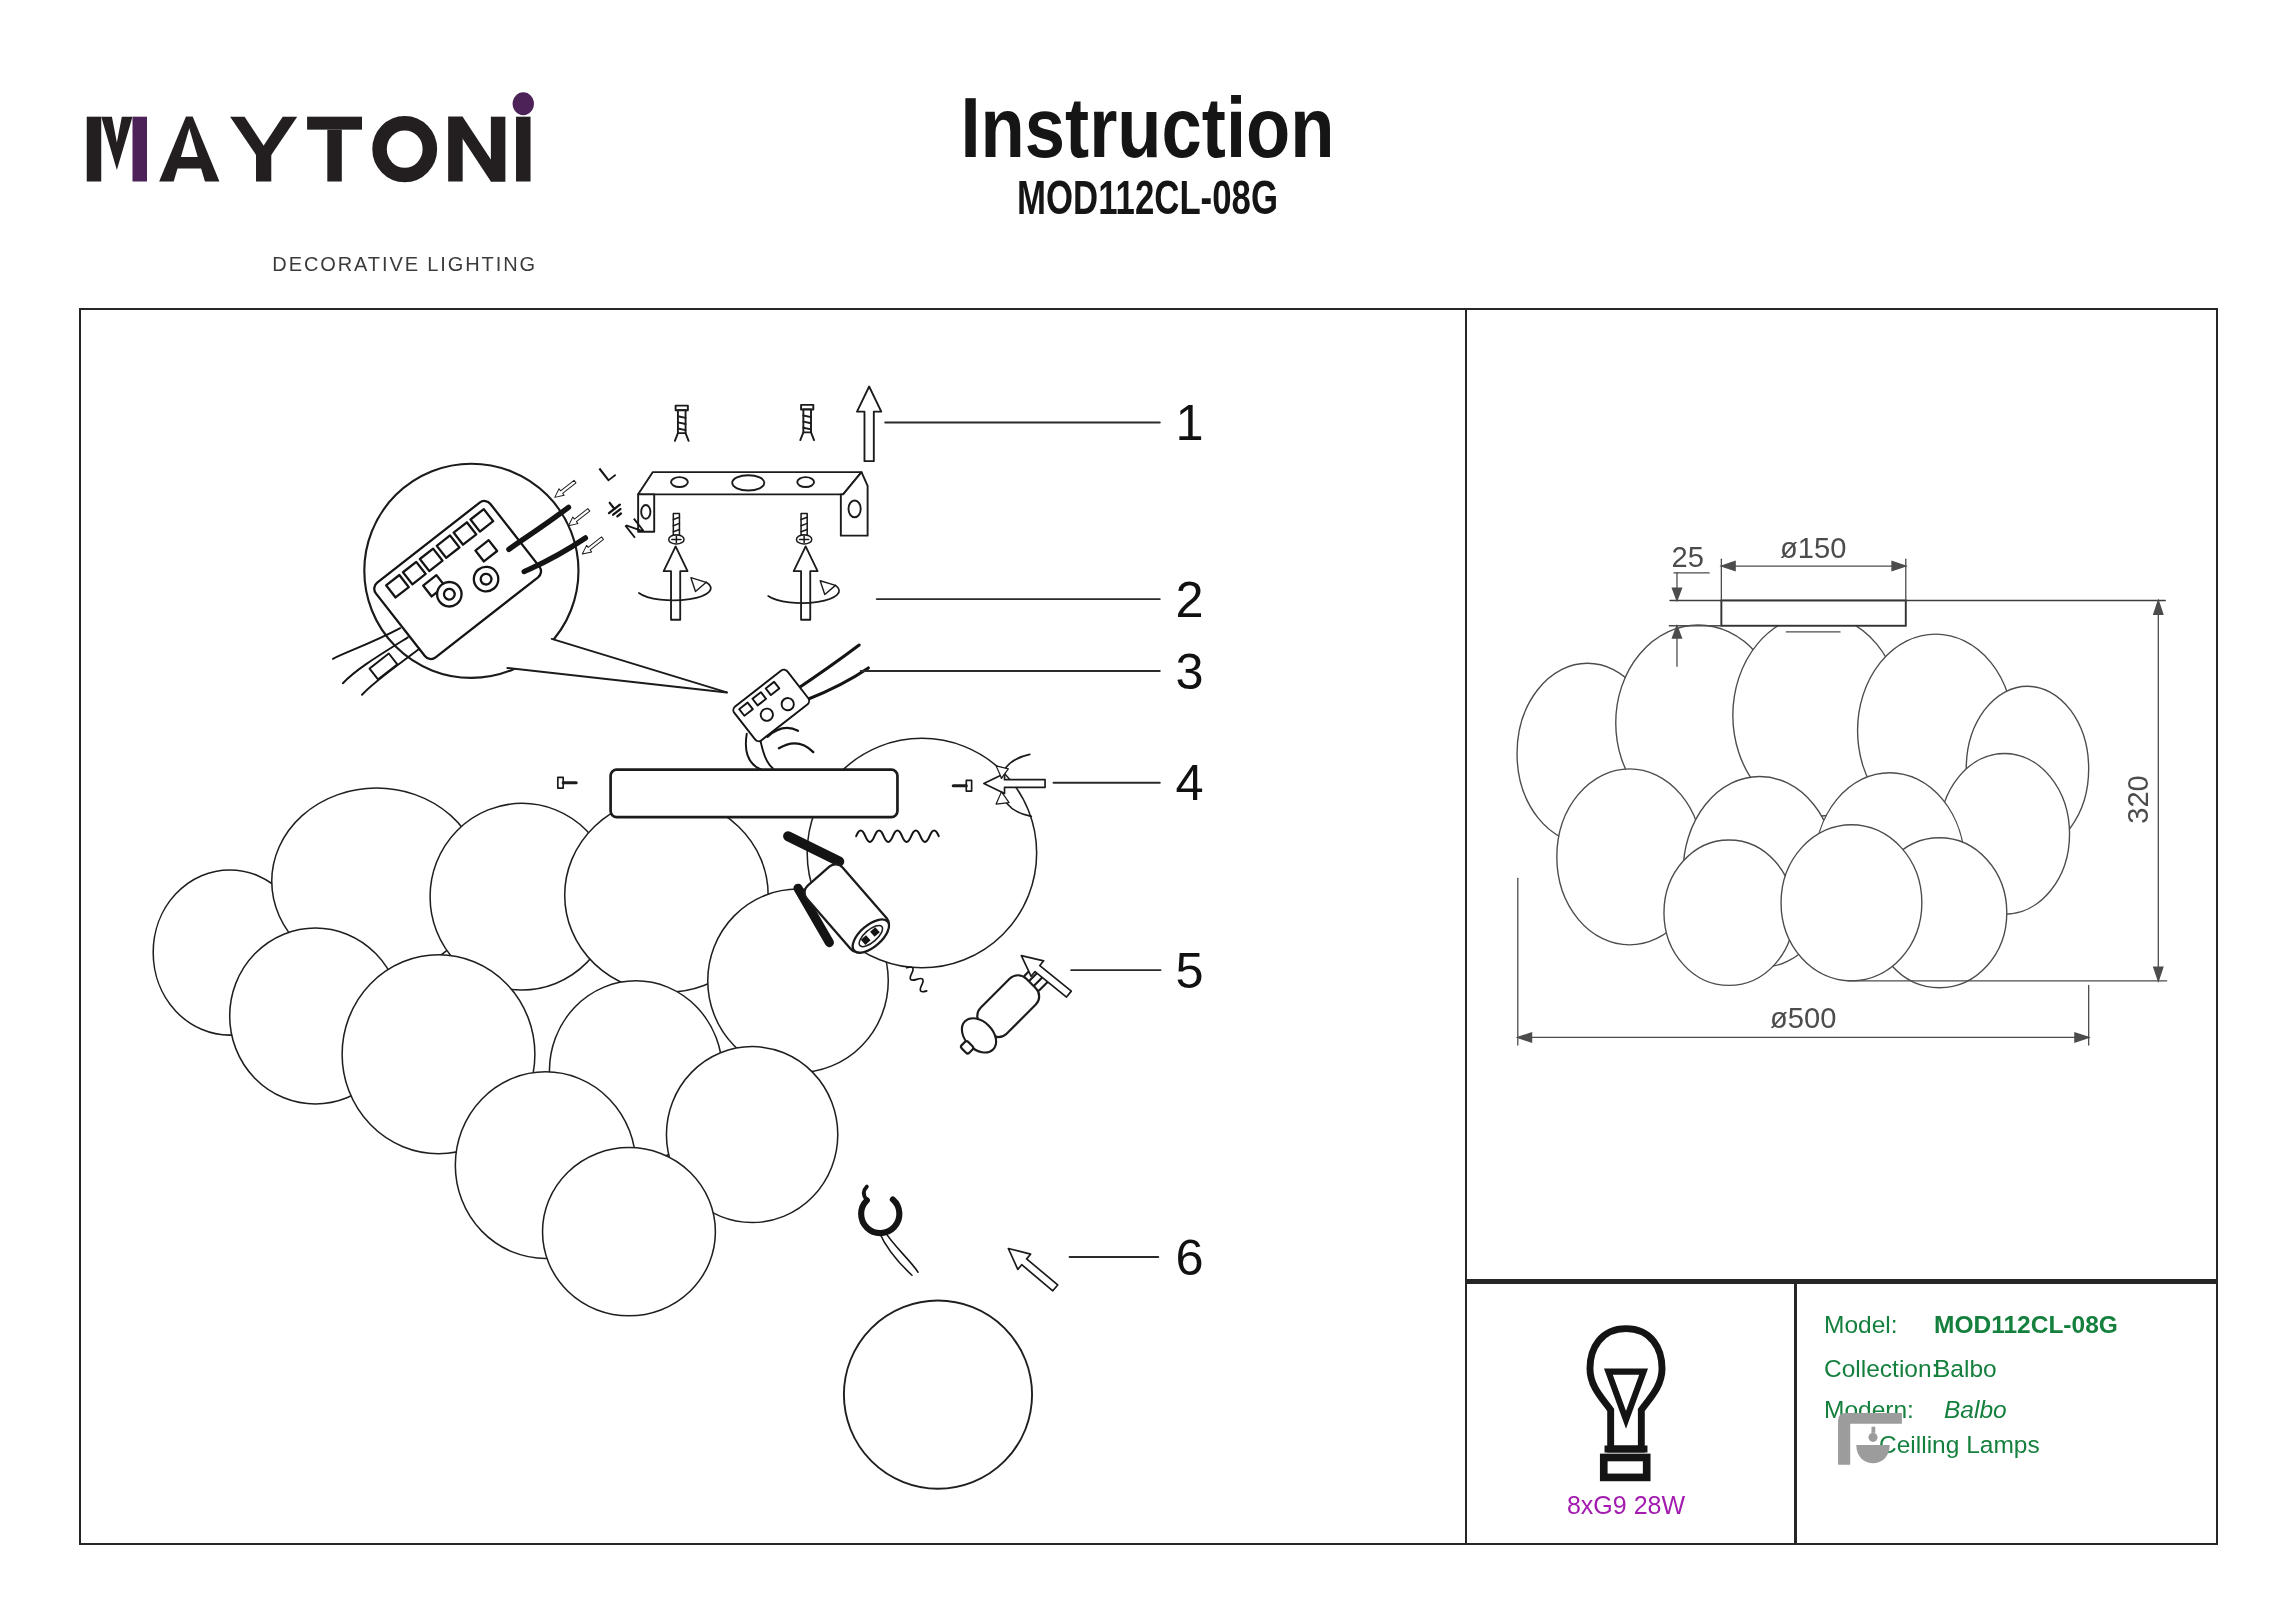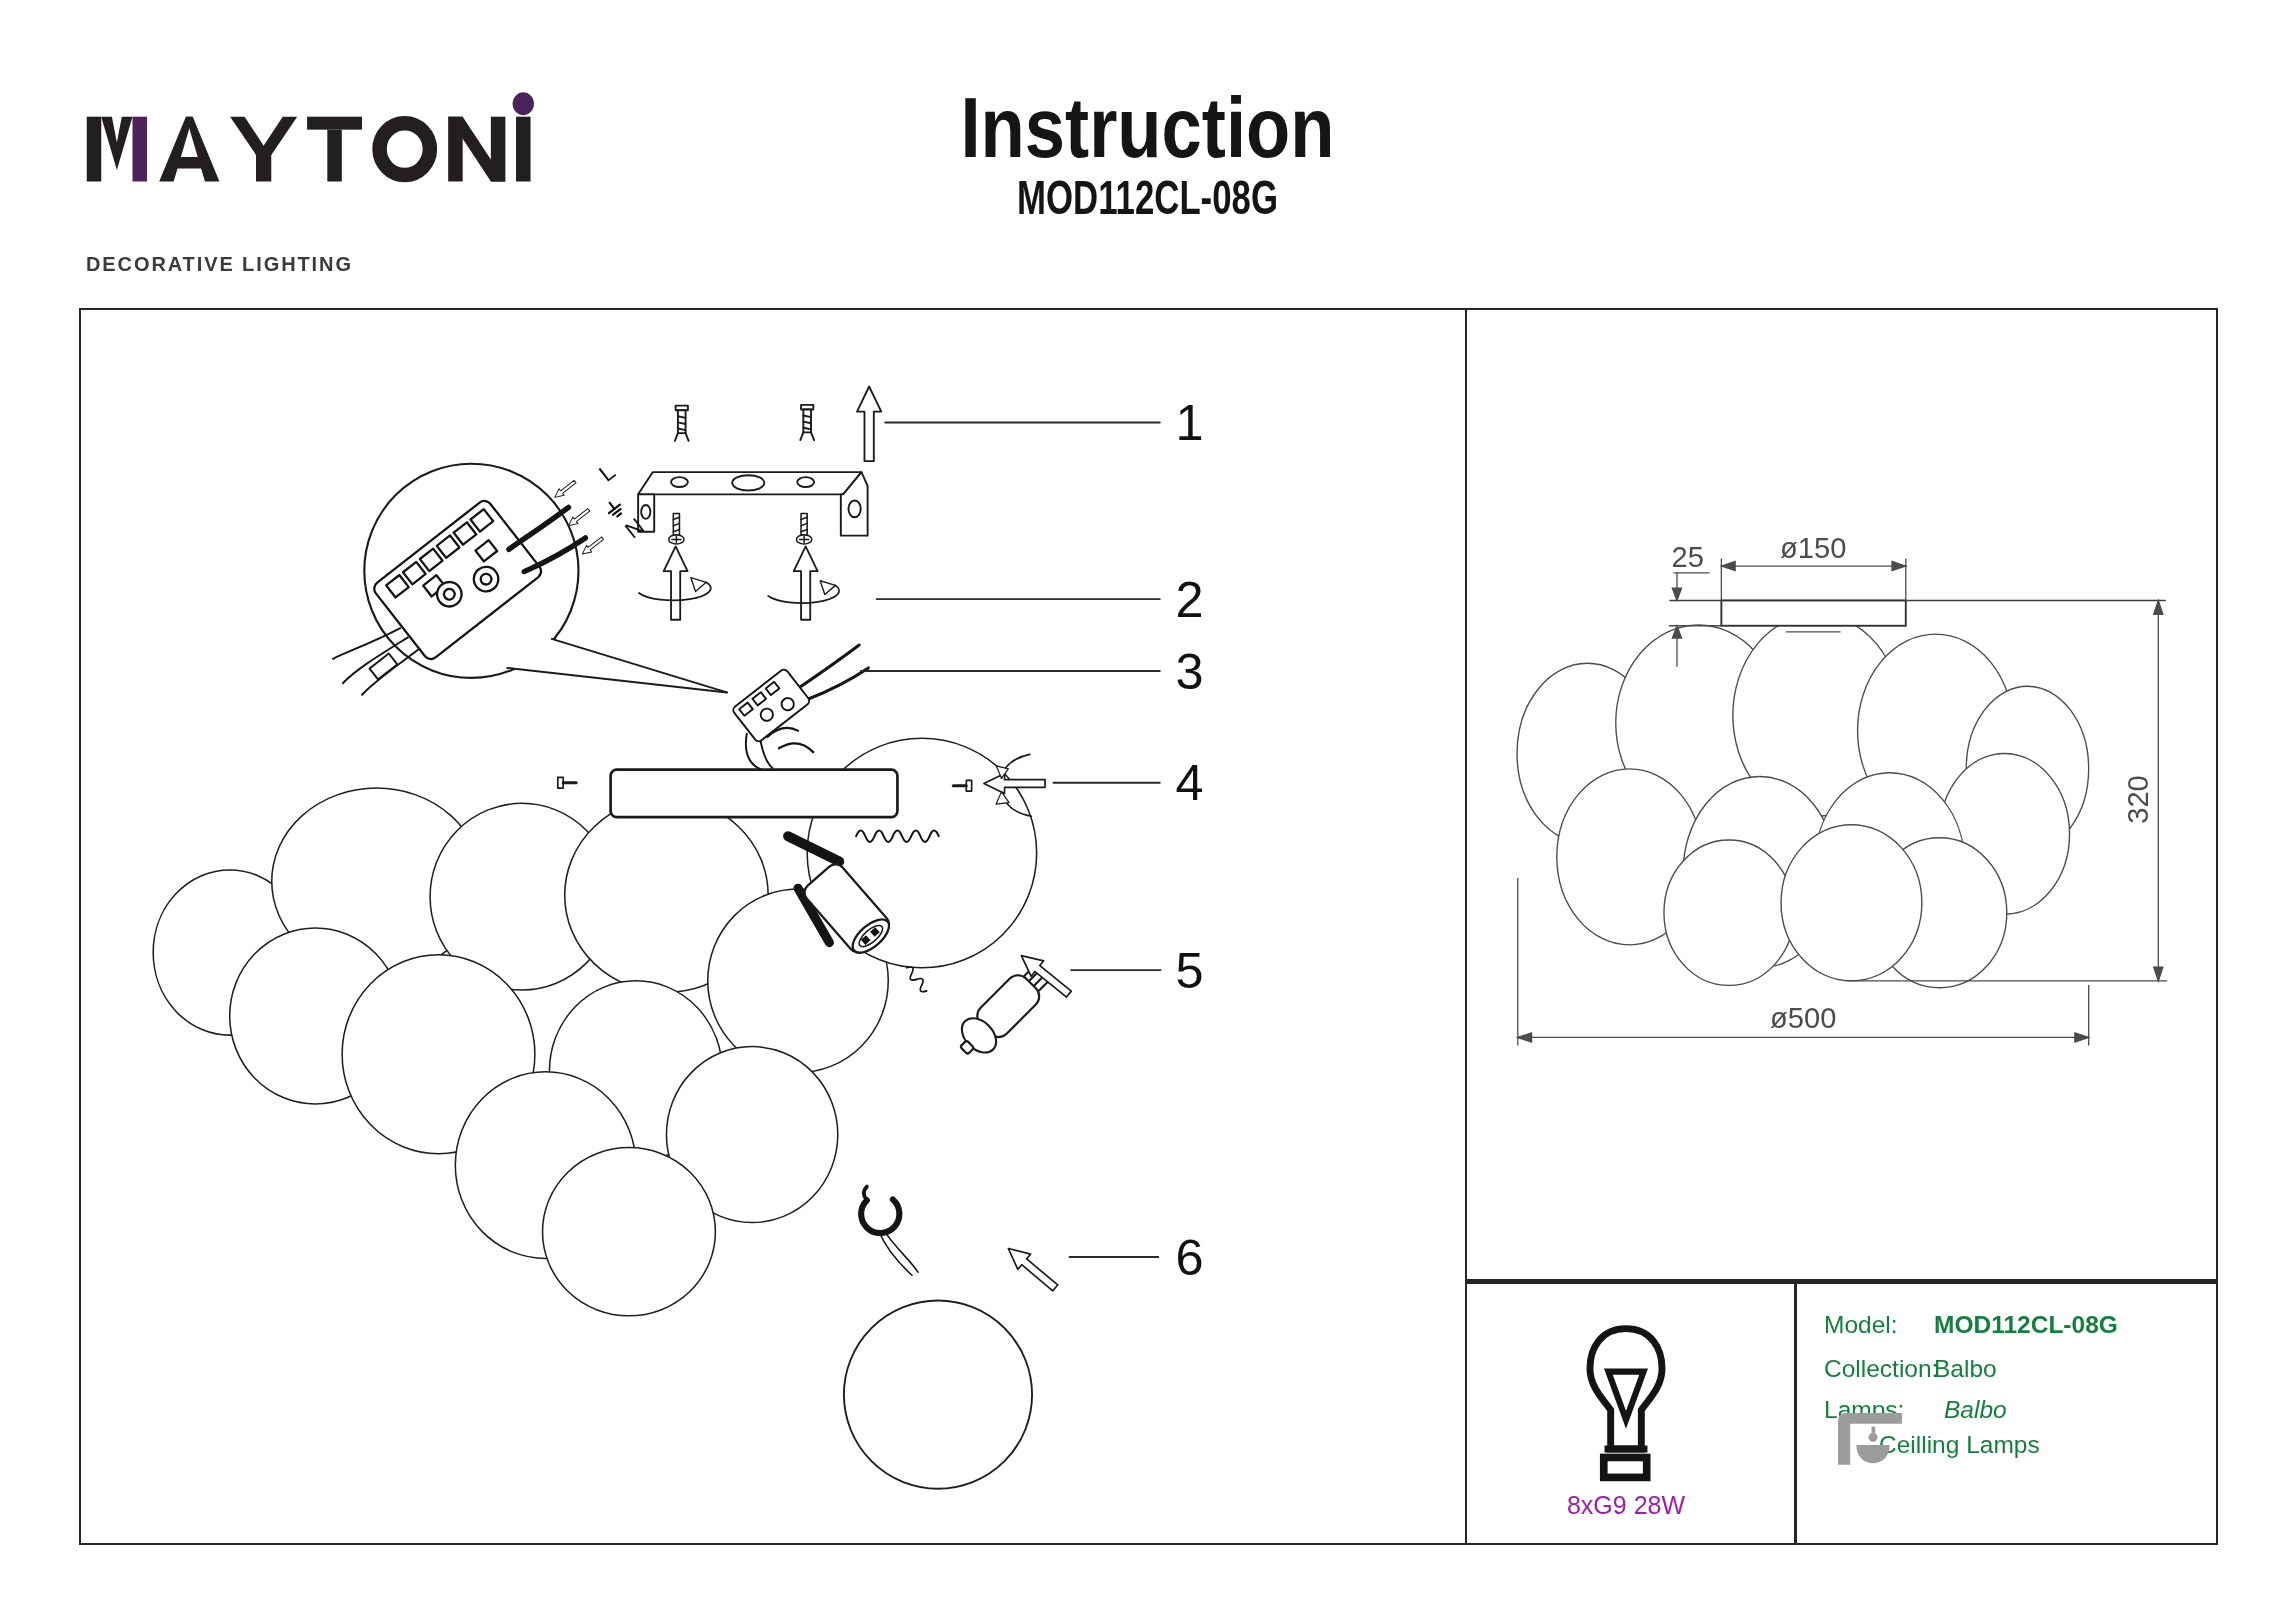--- a/index.html
+++ b/index.html
@@ -1,21 +1,21 @@
 <!DOCTYPE html>
 <html style="font-size:12.2px"><head>
 <meta charset="utf-8">
 <style>
   html,body{margin:0;padding:0;background:#fff;}
   .page{position:relative;width:2295px;height:1623px;background:#ffffff;overflow:hidden;
         font-family:"Liberation Sans",sans-serif;color:#1a1a1a;}
   .abs{position:absolute;}
   
-  .tagline{position:absolute;left:86px;top:253px;width:451px;
-           font-size:20px;letter-spacing:1.9px;color:#3b3b3b;font-weight:700;}
+  .tagline{position:absolute;left:86px;top:253px;width:451px;text-align:right;
+           font-size:20px;letter-spacing:1.9px;color:#3b3b3b;font-weight:400;}
   
   .main-box{position:absolute;left:79px;top:308px;width:2139px;height:1237px;
             border:2.3px solid #262626;box-sizing:border-box;background:#fff;}
   .v-divider{position:absolute;left:1465px;top:308px;width:2.3px;height:1237px;background:#262626;}
   
   .info-top{position:absolute;left:1467px;top:1279px;width:751px;height:4.6px;background:#262626;}
   .info-divider{position:absolute;left:1794px;top:1283px;width:3.1px;height:260px;background:#262626;}
   .spec-row{position:absolute;font-size:24.5px;color:#15803d;white-space:nowrap;}
   .lamp-caption{position:absolute;left:1511px;top:1491px;width:230px;text-align:center;
                 font-size:25px;color:#a21caf;}
@@ -342,21 +342,21 @@
     <rect x="31" y="178" width="56" height="26" stroke-width="10"></rect>
   </svg>
   <div class="lamp-caption">8xG9 28W</div>
 
   <div class="spec-row" style="left:1824px;top:1311px;">Model:</div>
   <div class="spec-row" style="left:1934px;top:1311px;font-weight:bold;">MOD112CL-08G</div>
 
   <div class="spec-row" style="left:1824px;top:1355px;">Collection:</div>
   <div class="spec-row" style="left:1934px;top:1355px;">Balbo</div>
 
-  <div class="spec-row" style="left:1824px;top:1396px;">Lamps:</div>
+  <div class="spec-row" style="left:1824px;top:1396px;">Modern:</div>
   <div class="spec-row" style="left:1944px;top:1396px;font-style:italic;">Balbo</div>
   <div class="spec-row" style="left:1879px;top:1431px;">Ceilling Lamps</div>
 
   <svg class="abs" style="left:1833px;top:1410px;" width="77" height="57" viewBox="0 0 100 75">
     <g fill="#9c9c9c">
       <path d="M6 72 L6 14 Q6 4 16 4 L90 4 L90 18 L22 18 L22 72 Z"></path>
       <rect x="50" y="22" width="5" height="8"></rect>
       <circle cx="52" cy="36" r="6"></circle>
       <path d="M30 46 L74 46 C74 62 63 70 52 70 C41 70 30 62 30 46 Z"></path>
     </g>

